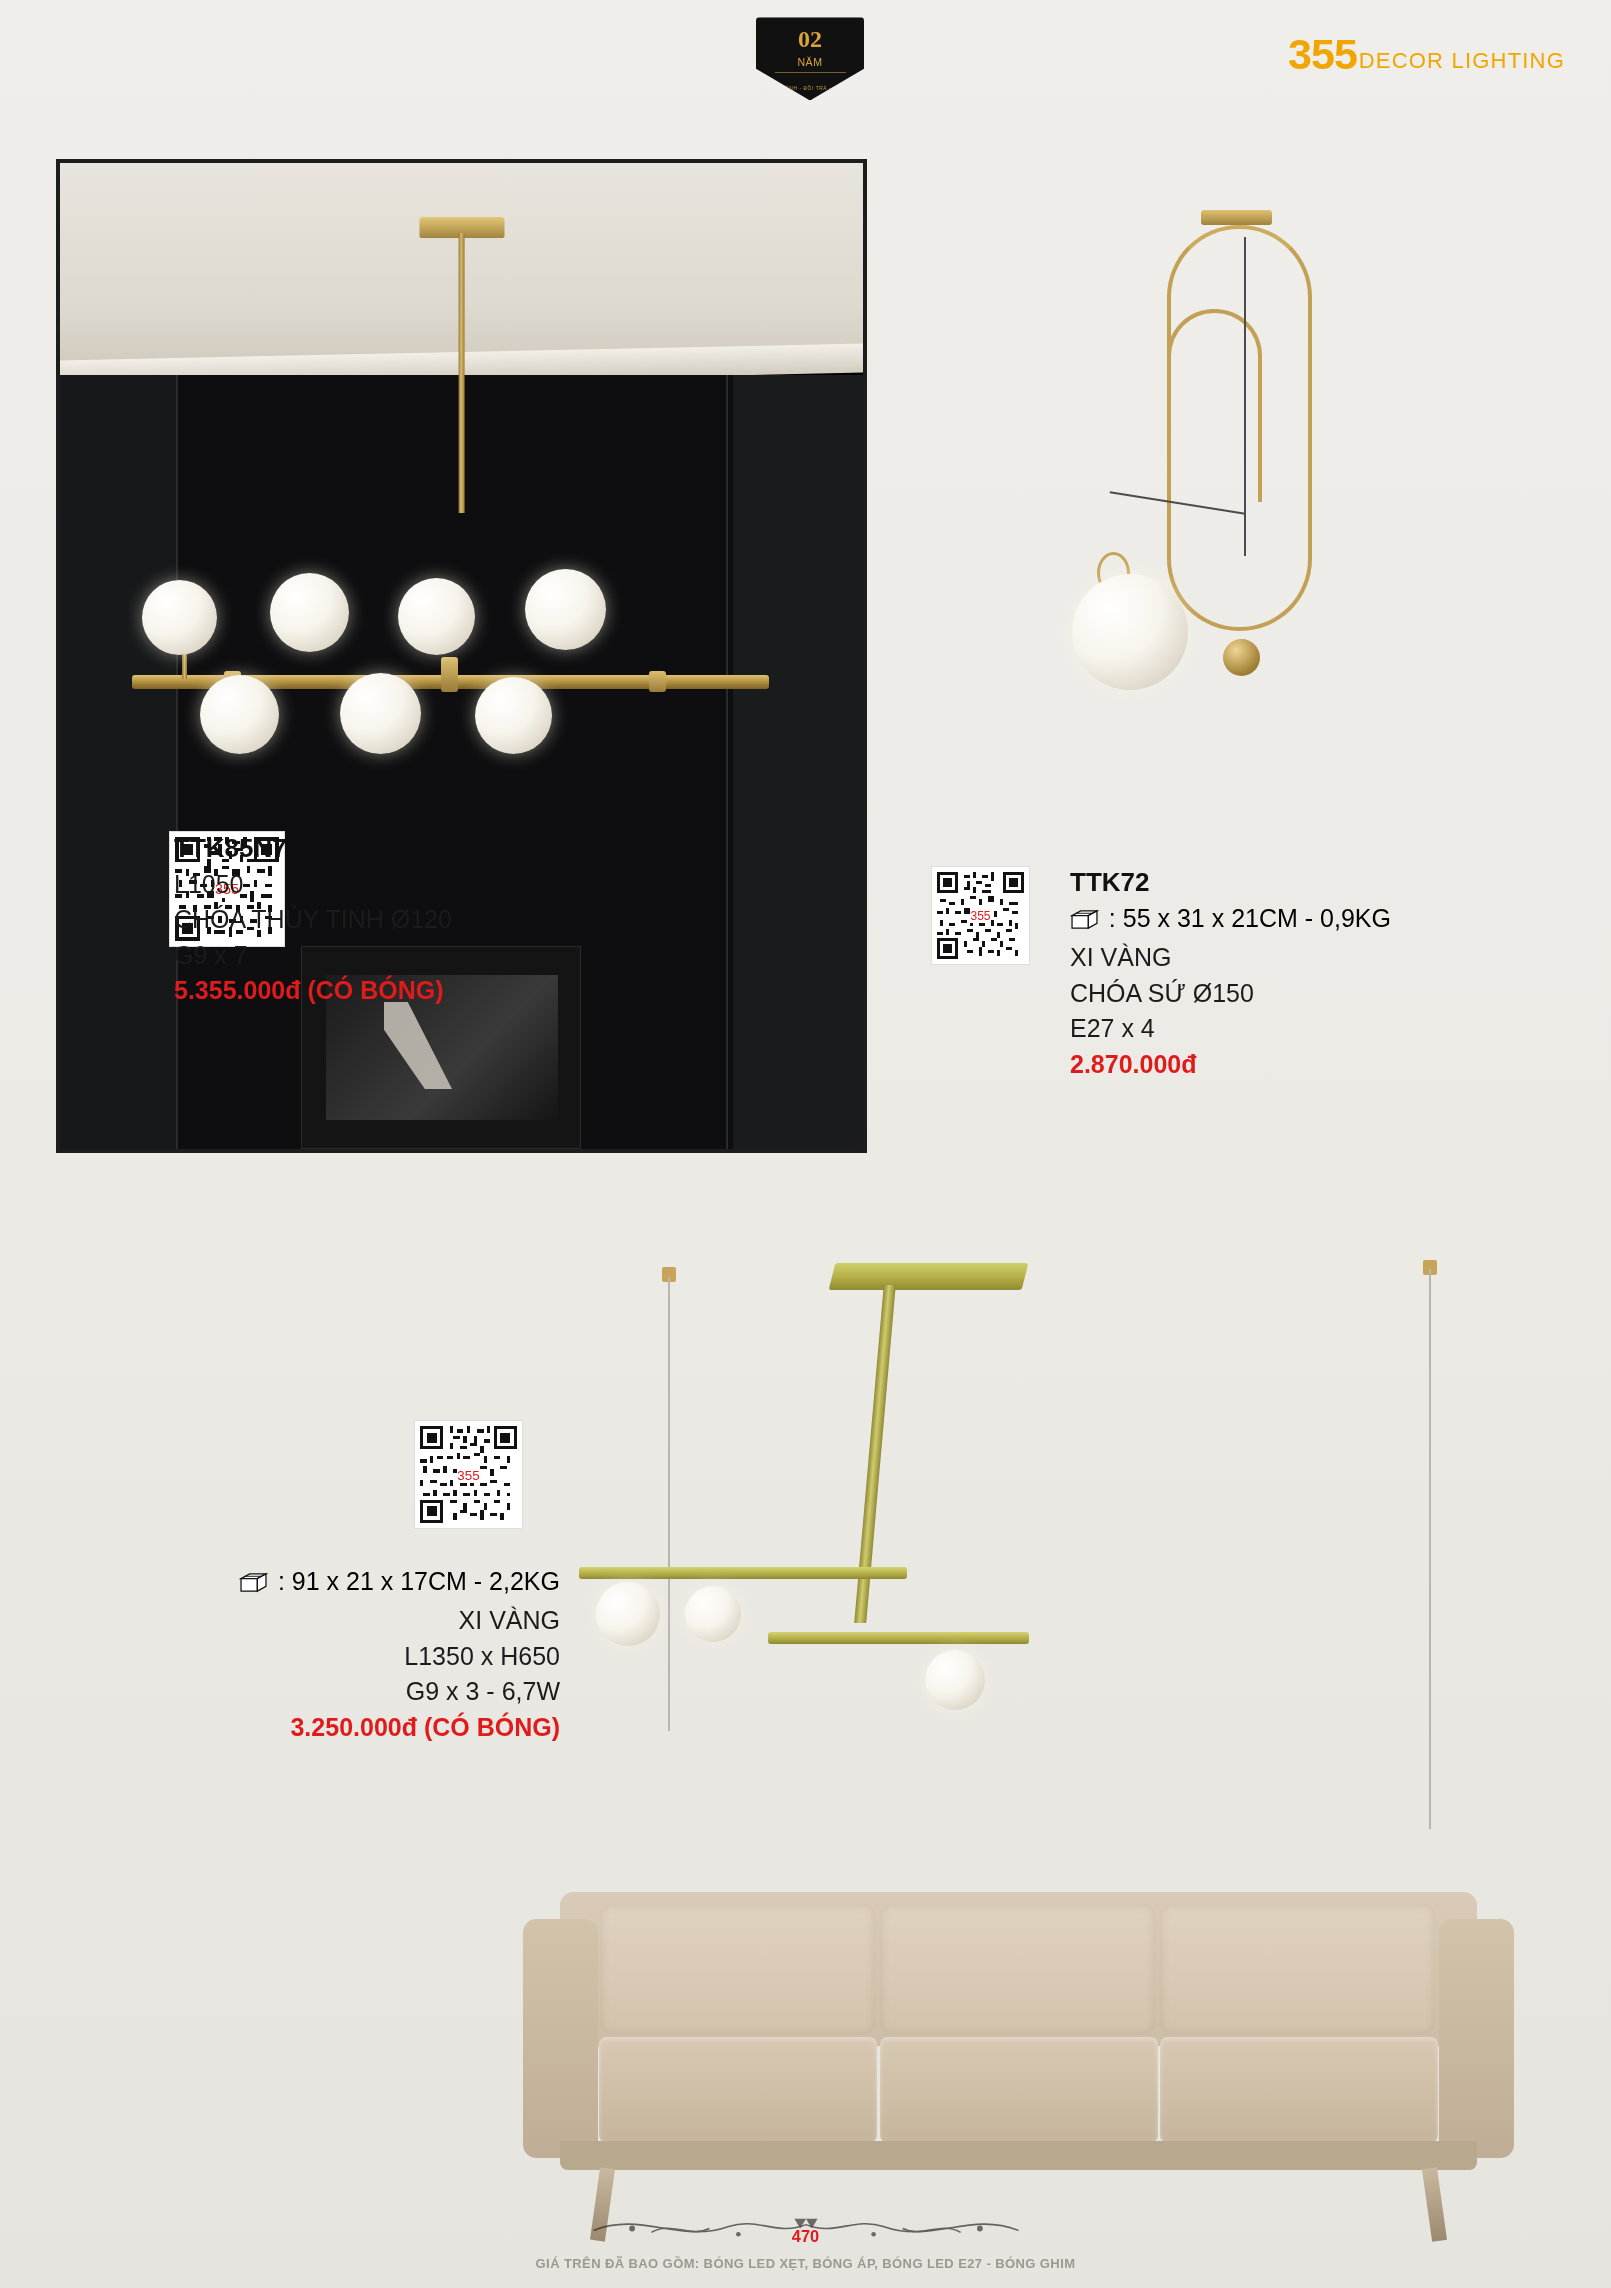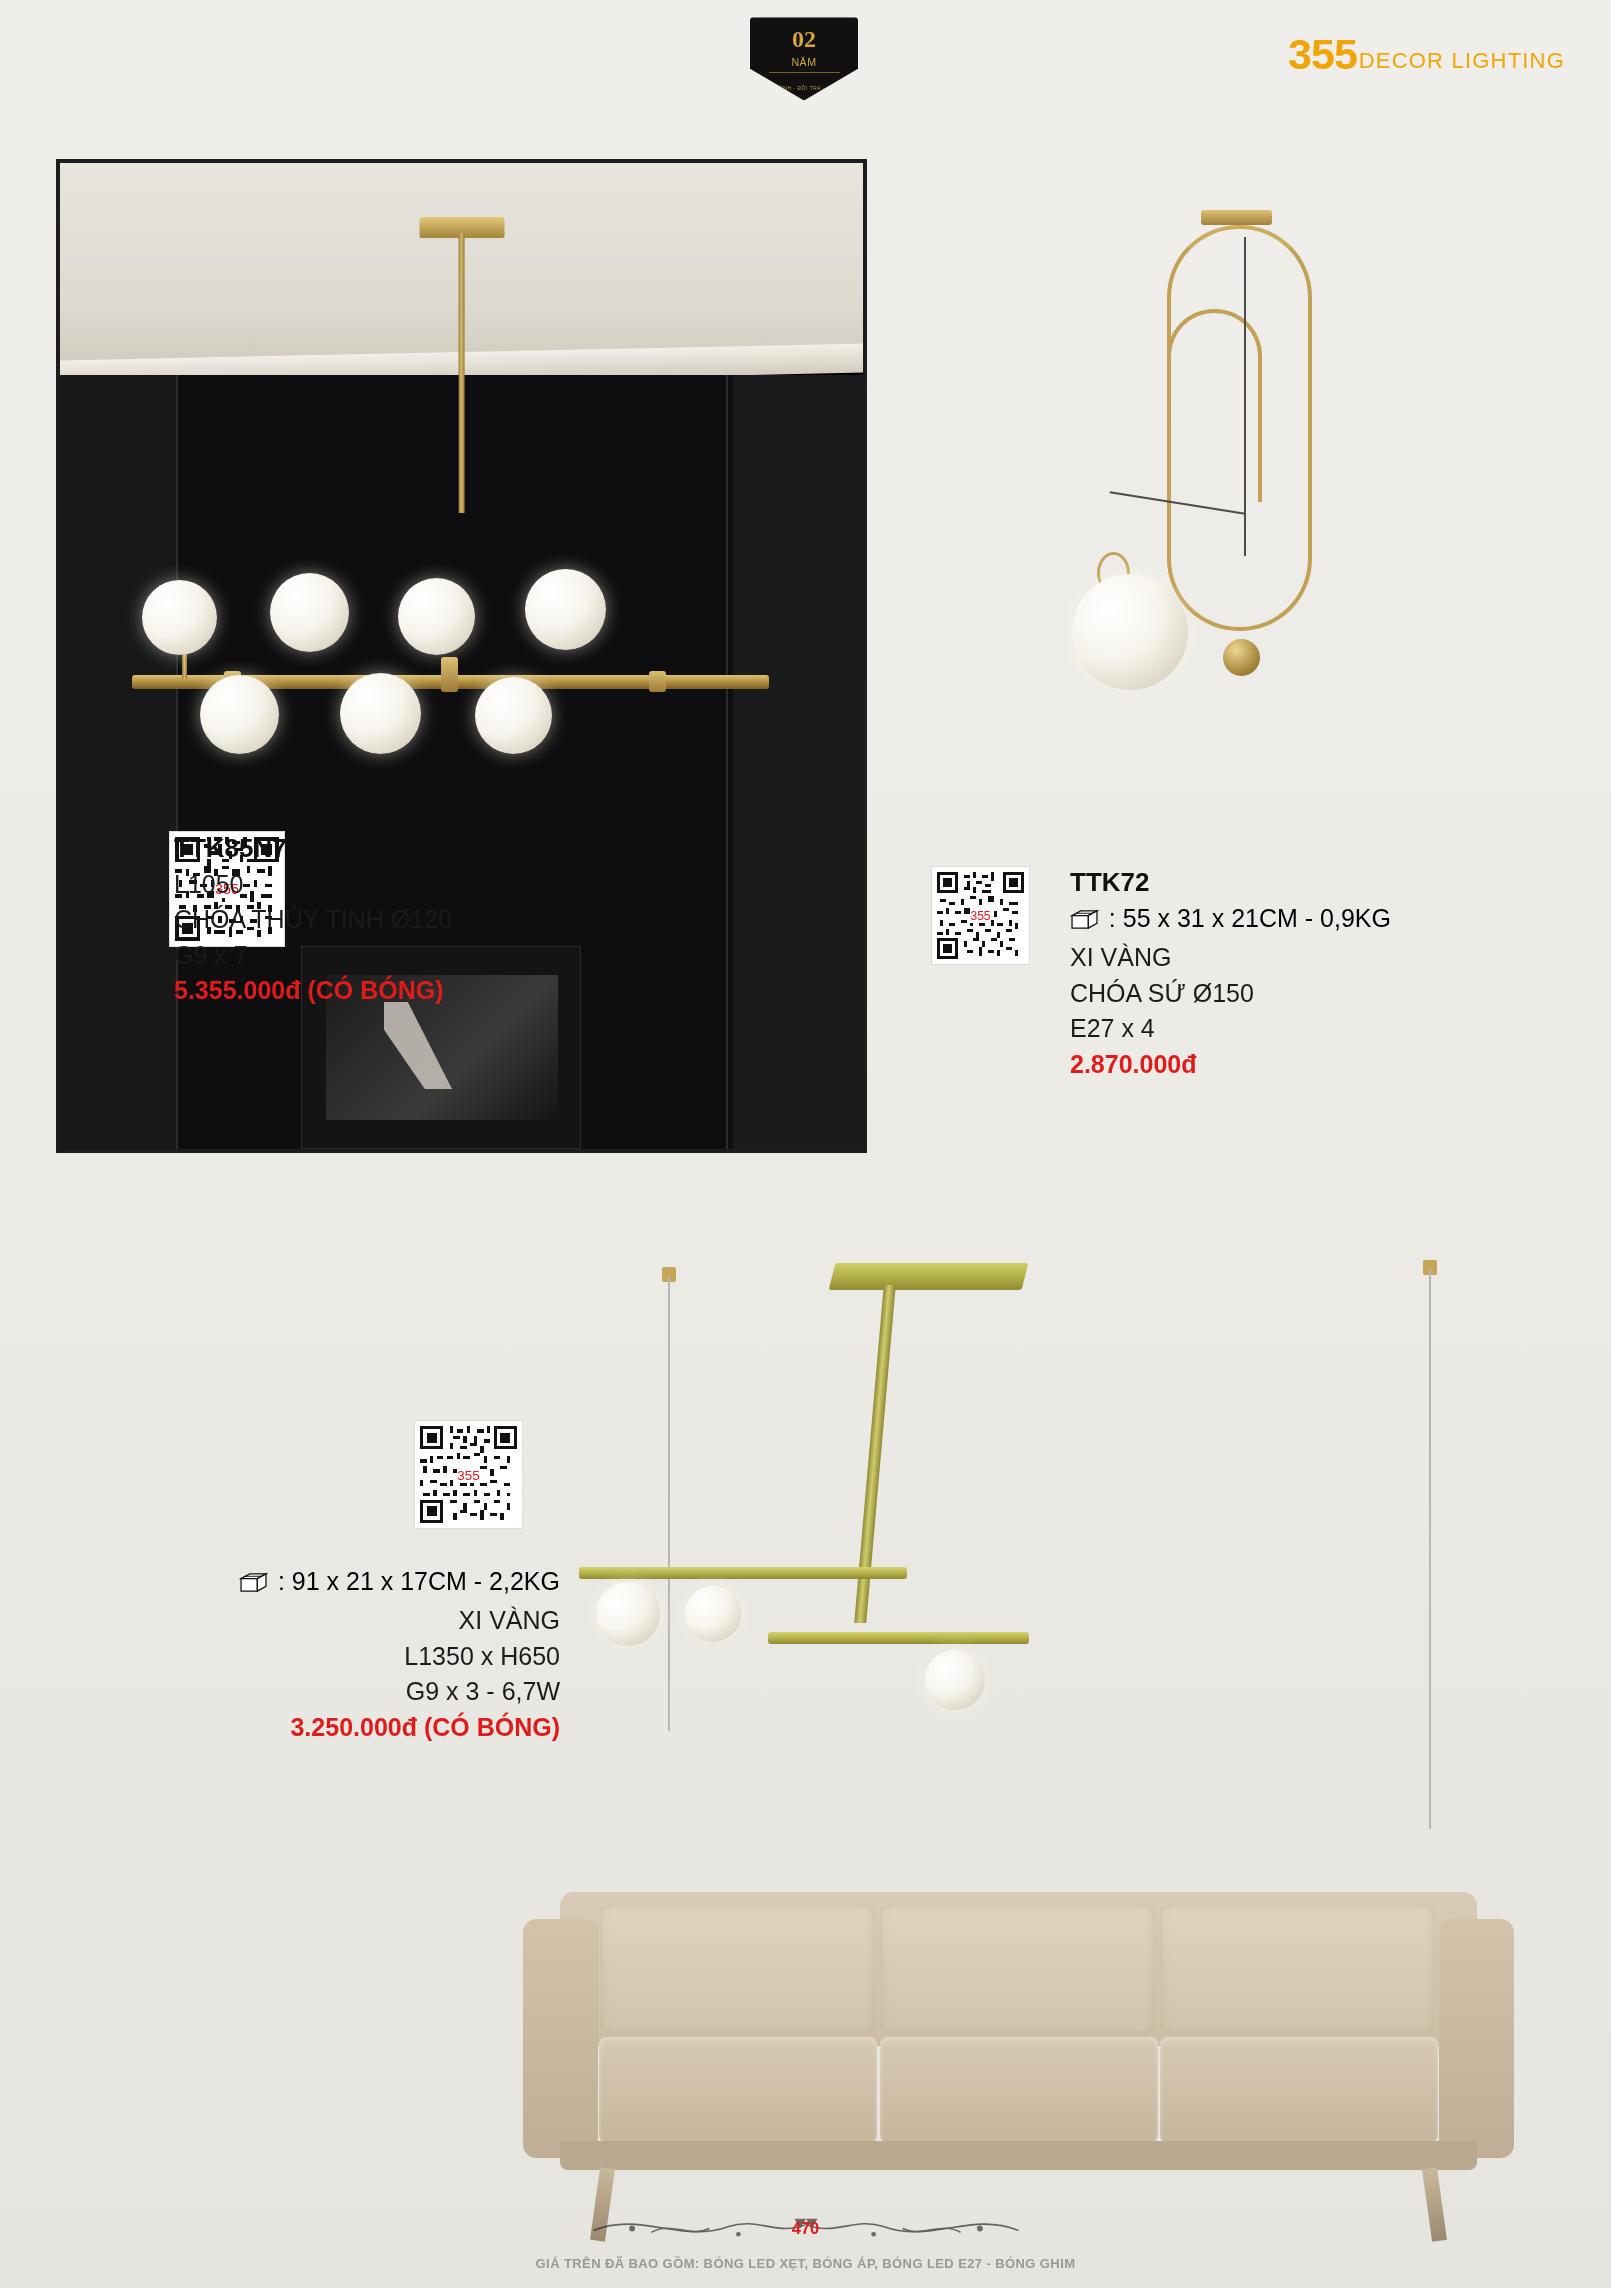--- a/index.html
+++ b/index.html
@@ -14,21 +14,21 @@
   }
   .page {
     position: absolute;
     inset: 0;
     background: linear-gradient(180deg, #efeeea 0%, #eceae5 55%, #e6e4de 100%);
   }
 
   
   .header {
     position: absolute;
-    top: 0; left: 10px; right: 0;
+    top: 0; left: 16px; right: 0;
     height: 135px;
   }
   .badge {
     position: absolute;
     left: 740px; top: 17.4px;
     width: 108px; height: 83px;
     background: #111;
     border-radius: 3.9px;
     display: flex; flex-direction: column;
     align-items: center; justify-content: center;
@@ -293,21 +293,21 @@
     position: absolute; left: 0; right: 0; bottom: 17.4px;
     text-align: center;
   }
   .footer-orn {
     position: absolute; left: 50%; bottom: 42px;
     transform: translateX(-50%);
     width: 541px; height: 35px;
     opacity: .82;
   }
   .page-num {
-    position: absolute; left: 50%; bottom: 50px;
+    position: absolute; left: 50%; bottom: 42px;
     transform: translateX(-50%);
     color: #e01b1b; font-weight: 700; font-size: 16.4px;
   }
   .footer-note {
     font-size: 13px; letter-spacing: 0.4px;
     color: #6e6a60;
     font-weight: 700;
     opacity: .62;
   }
 </style>

